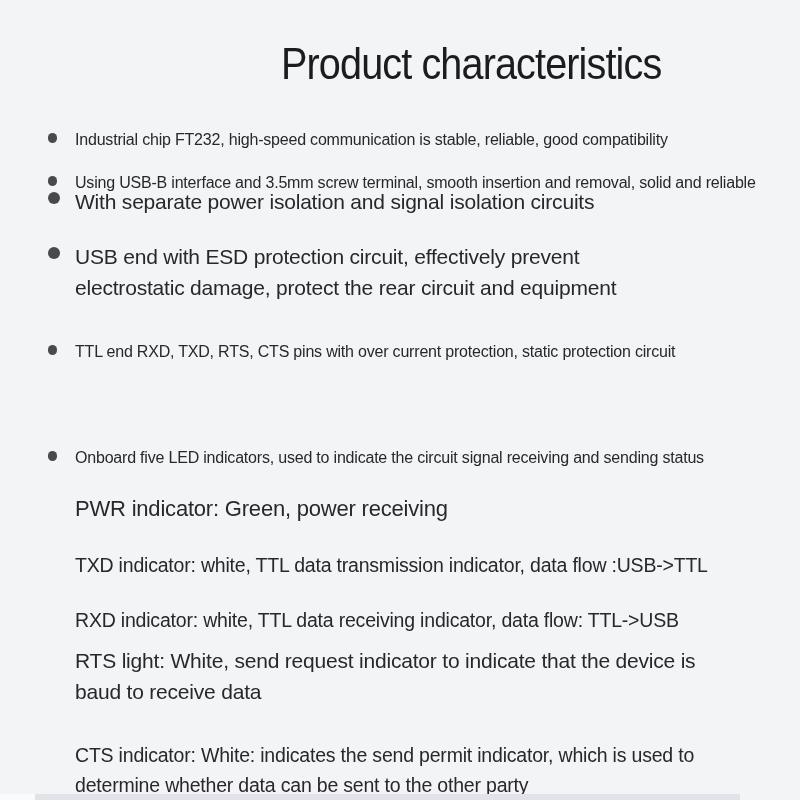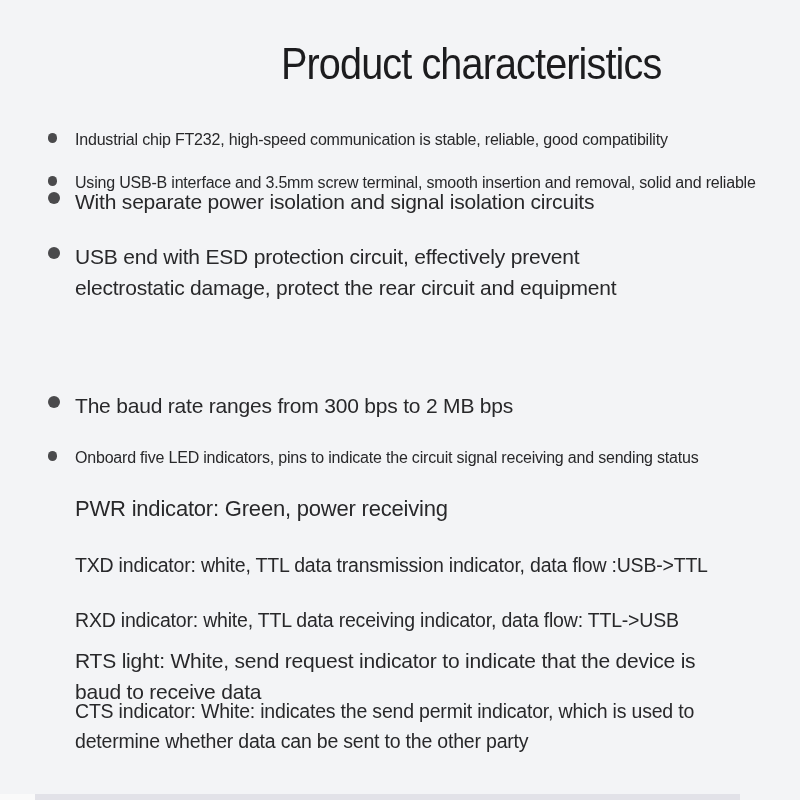--- a/index.html
+++ b/index.html
@@ -67,47 +67,47 @@
   <div class="row l" style="top:186px;">
     <span class="bullet"></span>
     <span class="txt">With separate power isolation and signal isolation circuits</span>
   </div>
 
   <div class="row l" style="top:241px;max-width:618px;">
     <span class="bullet"></span>
     <span class="txt">USB end with ESD protection circuit, effectively prevent electrostatic damage, protect the rear circuit and equipment</span>
   </div>
 
+  <div class="row s" style="top:341px;">
+    <span class="bullet"></span>
+    <span class="txt">TTL end RXD, TXD, RTS, CTS pins with over current protection, static protection circuit</span>
+  </div>
 
-  <div class="row l" style="top:390px;">
-    <span class="bullet"></span>
-    <span class="txt">The baud rate ranges from 300 bps to 2 MB bps</span>
-  </div>
 
   <div class="row s" style="top:447px;">
     <span class="bullet"></span>
-    <span class="txt">Onboard five LED indicators, pins to indicate the circuit signal receiving and sending status</span>
+    <span class="txt">Onboard five LED indicators, used to indicate the circuit signal receiving and sending status</span>
   </div>
 
   <div class="row xl" style="top:495px;">
     <span class="txt">PWR indicator: Green, power receiving</span>
   </div>
 
   <div class="row m" style="top:605px;">
     <span class="txt">RXD indicator: white, TTL data receiving indicator, data flow: TTL-&gt;USB</span>
   </div>
 
   <div class="row m" style="top:550px;">
     <span class="txt">TXD indicator: white, TTL data transmission indicator, data flow :USB-&gt;TTL</span>
   </div>
 
   <div class="row l" style="top:645px;max-width:640px;">
     <span class="txt">RTS light: White, send request indicator to indicate that the device is baud to receive data</span>
   </div>
 
-  <div class="row m" style="top:696px;max-width:660px;">
+  <div class="row m" style="top:740px;max-width:660px;">
     <span class="txt">CTS indicator: White: indicates the send permit indicator, which is used to determine whether data can be sent to the other party</span>
   </div>
 
   <div class="strip"></div>
   <div class="corner"></div>
 
 </div>
 
 </body></html>

